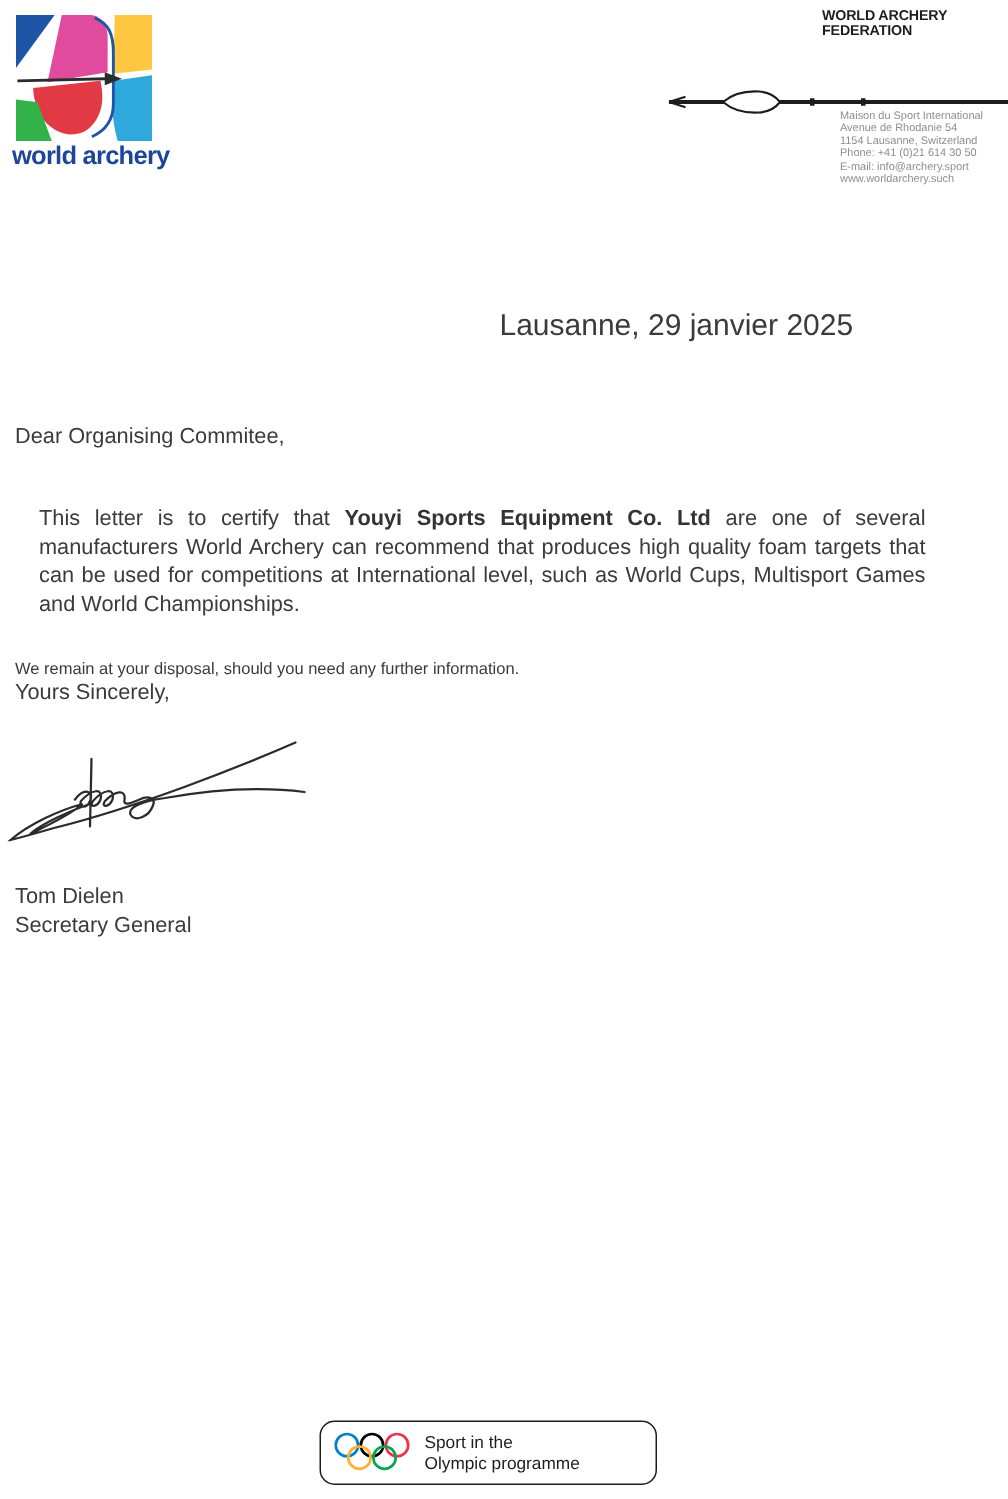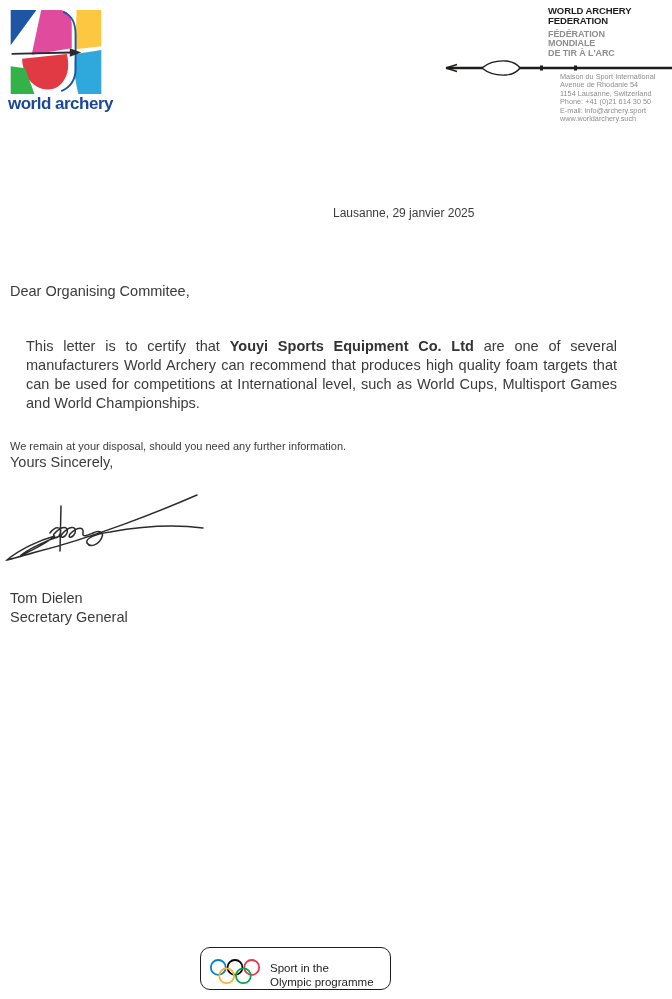--- a/index.html
+++ b/index.html
@@ -29,36 +29,36 @@
     position:absolute;left:548px;top:30px;width:120px;
     font-size:9px;font-weight:bold;line-height:9.3px;
     color:#8e8e8e;letter-spacing:-0.1px;
   }
   .arrow-graphic{position:absolute;top:59px;right:0;width:228px;height:18px;}
   .hdr-address{
     position:absolute;left:548px;top:73px;width:124px;
     font-size:7.3px;line-height:8.4px;color:#8e8e8e;margin-left:12px;
   }
   
-  .dateline{position:absolute;left:333px;top:206px;font-size:12px;}
+  .dateline{position:absolute;left:333px;top:206px;font-size:20px;}
   .salutation{position:absolute;left:10px;top:283px;font-size:14.5px;}
   .para{
     position:absolute;left:10px;top:321px;width:591px;
     font-size:14.5px;line-height:19px;text-align:justify;margin:16px;
   }
   .para b{color:#333333;}
   .closing{position:absolute;left:10px;top:440px;font-size:11px;}
   .valediction{position:absolute;left:10px;top:454px;font-size:14.5px;}
   .signature{position:absolute;left:0px;top:488px;width:214px;height:80px;}
   .signer{position:absolute;left:10px;top:589px;font-size:14.5px;line-height:19px;}
   
   .badge{
-    position:absolute;left:200px;top:947px;width:191px;height:43px;
+    position:absolute;left:213px;top:947px;width:225px;height:43px;
     border:1.5px solid #1d1d1b;border-radius:10px;
-    display:flex;align-items:flex-end;box-sizing:border-box;padding:0 8px;
+    display:flex;align-items:center;box-sizing:border-box;padding:0 8px;
   }
   .badge-rings{flex:0 0 auto;margin-right:9px;}
   .badge-text{
     font-size:11.5px;line-height:14px;color:#1d1d1b;white-space:nowrap;
   }
 </style>
 </head>
 <body>
 
 <div class="page">
@@ -74,25 +74,20 @@
       <path d="M55,2 C65,6 68,14 68,26 L68,62 C68,74 62,81 53,85" fill="none" stroke-width="2" stroke="#1e55a5"></path>
       <path d="M1,46 L63,44.5" stroke="#2b2b2b" stroke-width="2" fill="none"></path>
       <path d="M62,40 L74,44.5 L62,49 Z" fill="#2b2b2b"></path>
     </svg>
     <div class="wa-wordmark">world archery</div>
   </div>
 
   <div class="hdr-en">
     <div>WORLD ARCHERY</div>
     <div>FEDERATION</div>
-  </div>
-  <div class="hdr-fr">
-    <div>FÉDÉRATION</div>
-    <div>MONDIALE</div>
-    <div>DE TIR À L'ARC</div>
   </div>
 
   <svg class="arrow-graphic" viewBox="0 0 228 18">
     <path d="M2,9 L228,9" stroke="#1d1d1b" stroke-width="2.6" fill="none"></path>
     <path d="M2,9 L13,5.5 M2,9 L13,12.5" stroke="#1d1d1b" stroke-width="1.4" fill="none"></path>
     <path d="M38,9 C45,3 53,1.5 62,2 C69,2.5 73,5 76,9 C73,13 69,15.5 62,16 C53,16.5 45,15 38,9 Z" fill="#ffffff" stroke="#1d1d1b" stroke-width="1.4"></path>
     <rect x="96" y="6.5" width="3" height="5" fill="#1d1d1b"></rect>
     <rect x="130" y="6.5" width="3" height="5" fill="#1d1d1b"></rect>
   </svg>
 

